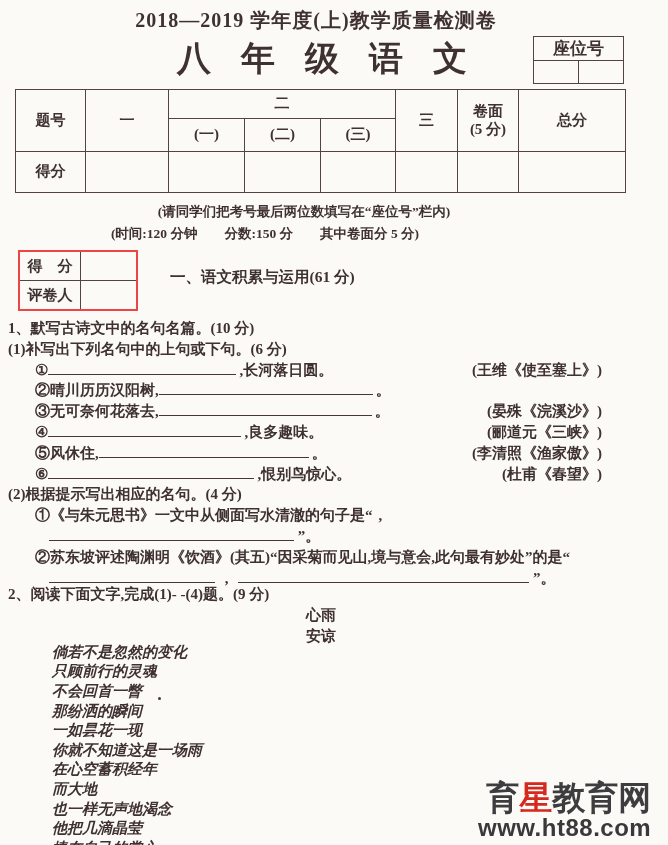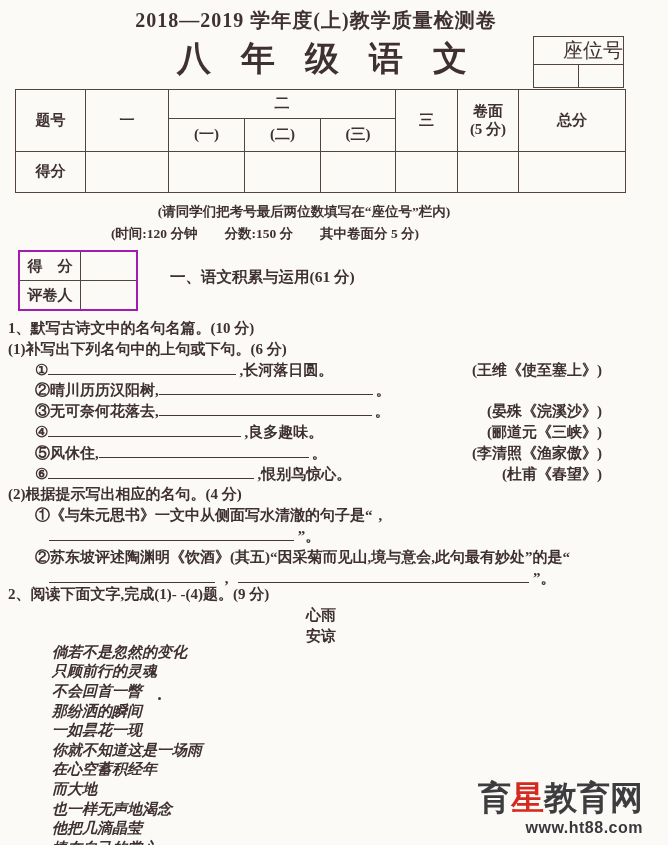--- a/index.html
+++ b/index.html
@@ -21,38 +21,38 @@
   .subject-title{
     font-size:34px;font-weight:700;letter-spacing:30px;margin-right:-30px;
     white-space:nowrap;
   }
   
   table{border-collapse:collapse;}
   .seat-box{
     position:absolute;left:533px;top:36px;
   }
   .seat-box td{border:1.6px solid #54443e;padding:0;}
-  .seat-box .seat-label{width:89px;height:20px;text-align:right;font-size:20px;font-weight:400;}
+  .seat-box .seat-label{width:89px;height:20px;text-align:center;font-size:17px;font-weight:700;}
   .seat-box .seat-cell{width:44px;height:22px;}
   
   .score-table{position:absolute;left:15px;top:89px;table-layout:fixed;}
   .score-table td{
     border:1.5px solid #54443e;padding:0;text-align:center;
     font-size:15px;font-weight:600;line-height:1.15;
   }
   .score-table .r1 td{height:28px;}
   .score-table .r2 td{height:32px;}
   .score-table .r3 td{height:40px;}
   
   .note1{position:absolute;top:203px;left:0;width:560px;text-align:center;
     font-size:13.5px;font-weight:700;margin-left:24px;}
   .note2{position:absolute;top:225px;left:0;width:530px;text-align:center;
     font-size:13.5px;font-weight:600;}
   
-  .grader-table{position:absolute;left:18px;top:250px;border:2px solid #a21caf;}
+  .grader-table{position:absolute;left:18px;top:250px;border:2px solid #ef4444;}
   .grader-table td{border:1.5px solid #54443e;padding:0;}
   .grader-table .g-label{width:60px;height:28px;text-align:center;font-size:15px;font-weight:600;}
   .grader-table .g-cell{width:55px;}
   .sec-heading{position:absolute;left:170px;top:267px;font-size:15.5px;font-weight:700;}
   
   .content{position:absolute;left:8px;top:318px;width:652px;font-size:15px;font-weight:600;}
   .ln{height:20.8px;line-height:20.8px;white-space:nowrap;}
   .ind1{padding-left:27px;}
   .ind2{padding-left:41px;}
   .item{display:flex;align-items:baseline;}
@@ -65,21 +65,21 @@
   .q2t{margin-top:-4px;}
   .center{text-align:center;padding-right:26px;}
   .poem-title{font-weight:700;}
   .poem{margin-top:-4px;padding-left:44px;font-style:italic;}
   .poem-ln{height:19.6px;line-height:19.6px;white-space:nowrap;font-size:15px;}
   .emph-dot{position:absolute;width:3px;height:3px;border-radius:50%;background:#463634;}
   
   .watermark{position:absolute;left:478px;top:781px;
     font-family:"Liberation Sans","DejaVu Sans",sans-serif;text-align:right;}
   .wm-name{font-size:33px;font-weight:700;color:#3d3d3f;letter-spacing:0;line-height:34px;white-space:nowrap;}
-  .wm-url{font-size:16px;font-weight:700;color:#39393b;letter-spacing:0.5px;line-height:24px;margin-top:1px;white-space:nowrap;}
+  .wm-url{font-size:24px;font-weight:700;color:#39393b;letter-spacing:0.5px;line-height:24px;margin-top:1px;white-space:nowrap;}
 </style>
 </head>
 <body>
 
 <div class="page">
 
   <div class="exam-title">2018—2019 学年度(上)教学质量检测卷</div>
 
   <div class="subject-title-row">
     <span class="subject-title">八年级语文</span>

